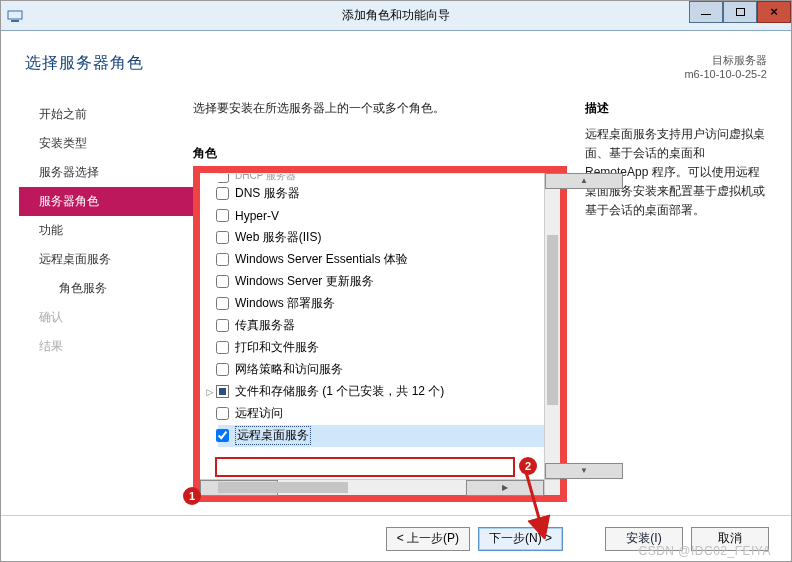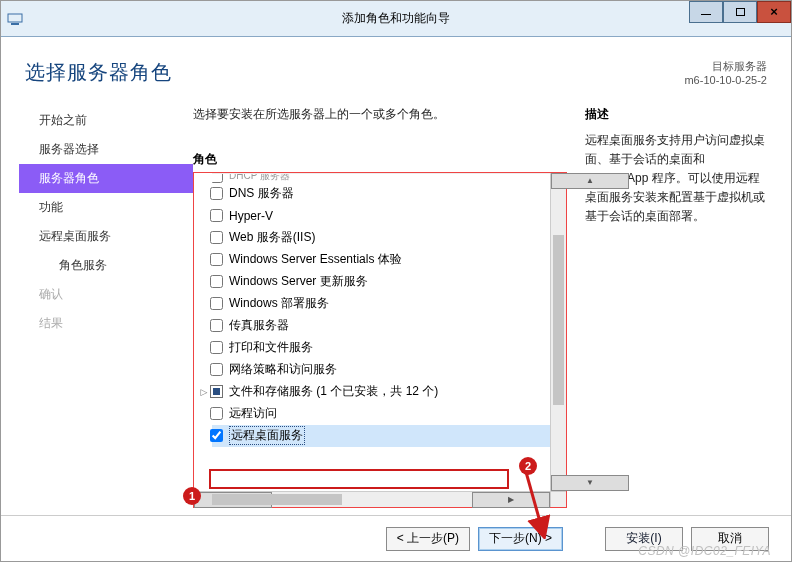--- a/index.html
+++ b/index.html
@@ -1,43 +1,43 @@
 <!DOCTYPE html>
 <html><head>
 <meta charset="utf-8">
 <style>
   * { box-sizing: border-box; }
   html,body { margin:0; padding:0; font-family: "Microsoft YaHei", "Segoe UI", sans-serif; background:#fff; }
   body { width:792px; height:562px; position:relative; overflow:hidden; border:1px solid #999;}
   
-  .titlebar { height:36px; background:#e4eff8; border-bottom:1px solid #89a8c5; display:flex; align-items:center; position:relative; }
+  .titlebar { height:30px; background:#e4eff8; border-bottom:1px solid #89a8c5; display:flex; align-items:center; position:relative; }
   .titlebar .app-icon { width:16px; height:16px; margin-left:6px; }
   .titlebar .title { position:absolute; left:0; right:0; text-align:center; font-size:12px; color:#000; }
   .winbtns { position:absolute; right:0; top:0; display:flex; }
   .winbtn { width:34px; height:22px; background:#c7d7e7; border:1px solid #4a6f8f; display:flex; align-items:center; justify-content:center; font-size:10px; }
   .winbtn.close { background:#c9513e; border-color:#8b2f22; }
   .winbtn.minimize span { width:10px; height:1px; background:#000; display:block; margin-top:4px;}
   .winbtn.maximize span { width:9px; height:8px; border:1px solid #000; display:block; }
   .winbtn.close span { font-size:13px; font-weight:bold; color:#000; margin-top:-2px;}
   
   .page-head { padding:16px 24px 0 24px; display:flex; justify-content:space-between; align-items:flex-start;}
-  .page-head h1 { font-size:20px; font-weight:400; color:#16457e; margin:6px 0 0 0; letter-spacing:1px;}
+  .page-head h1 { font-size:16px; font-weight:400; color:#16457e; margin:6px 0 0 0; letter-spacing:1px;}
   .server-meta { text-align:right; font-size:11px; color:#555; line-height:1.3; margin-top:6px;}
   
   .body { display:flex; padding:18px 24px 0 18px; }
   .nav { width:174px; font-size:12px; }
   .nav-item { padding:6px 8px 6px 20px; color:#333; cursor:default; }
   .nav-item.indent { padding-left:40px; }
-  .nav-item.active { background:#8b5cf6; color:#fff; }
+  .nav-item.active { background:#be185d; color:#fff; }
   .nav-item.disabled { color:#aaa; }
   .main { flex:1; display:flex; }
   .col-roles { flex:1; min-width:0; }
   .intro { font-size:12px; color:#222; margin-bottom:28px; }
   .section-label { font-size:12px; font-weight:700; color:#000; margin-bottom:4px; }
-  .listbox-wrap { position:relative; border:1px solid #ef4444; height:336px; background:#fff; }
+  .listbox-wrap { position:relative; border:7px solid #ef4444; height:336px; background:#fff; }
   .listbox { position:absolute; left:0; top:0; right:16px; bottom:16px; overflow:hidden; padding:0 0 0 18px; }
   .role-row { display:flex; align-items:center; height:22px; font-size:12px; color:#000; white-space:nowrap; }
   .role-row .expander { width:12px; display:inline-block; text-align:center; color:#777; font-size:9px; margin-left:-14px;}
   .role-row input[type=checkbox] { margin:0 6px 0 0; width:13px; height:13px;}
   .cb-mixed { width:13px; height:13px; border:1px solid #707070; display:inline-block; margin:0 6px 0 0; position:relative; background:#fff;}
   .cb-mixed::after { content:""; position:absolute; left:2px; top:2px; right:2px; bottom:2px; background:#2b4f82; }
   .role-row.selected { background:#d0e6fb; }
   .role-row.selected .txt { border:1px dotted #2b4f82; padding:0 1px;}
   .role-row.cut { position:relative; border-top:1px solid #eee; color:#999;}
   .redbox { position:absolute; border:2px solid #cc1b1b; pointer-events:none; }
@@ -53,21 +53,21 @@
   .col-desc { width:182px; margin-left:18px; }
   .desc-text { font-size:12px; line-height:1.6; color:#222; }
   
   .footer { position:absolute; left:0; right:0; bottom:0; height:46px; border-top:1px solid #ccc; display:flex; align-items:center; justify-content:flex-end; padding:0 22px; gap:8px; background:#fff;}
   .btn { min-width:78px; height:24px; font-size:12px; border:1px solid #8a8a8a; background:#f5f5f5; padding:0 10px; cursor:default;}
   .btn.primary { background:#e7f1fb; border:1px solid #5a94cf; box-shadow:0 0 0 1px #a9ceee inset;}
   .btn.disabled { color:#0f172a; }
   
   .badge { position:absolute; width:18px; height:18px; border-radius:50%; background:#cc1b1b; color:#fff; font-size:11px; font-weight:bold; display:flex; align-items:center; justify-content:center; z-index:30;}
   .arrow { position:absolute; z-index:29; }
-  .watermark { position:absolute; right:20px; bottom:3px; font-size:12px; color:silver; letter-spacing:0.5px; font-style:italic;}
+  .watermark { position:absolute; right:20px; bottom:3px; font-size:12px; color:silver; letter-spacing:0.5px; }
 </style>
 </head>
 <body>
 
 <div class="titlebar">
   <svg class="app-icon" viewBox="0 0 16 16">
       <rect x="1" y="3" width="14" height="8" fill="none" stroke="#3a6ea5"></rect>
       <rect x="4" y="12" width="8" height="2" fill="#3a6ea5"></rect>
     </svg>
   <div class="title">添加角色和功能向导</div>
@@ -89,20 +89,21 @@
   <div class="server-meta">
     <div>目标服务器</div>
     <div>m6-10-10-0-25-2</div>
   </div>
 </div>
 
 <div class="body">
 
   <div class="nav" id="nav">
       <div class="nav-item">开始之前</div>
+      <div class="nav-item">安装类型</div>
       <div class="nav-item">服务器选择</div>
       <div class="nav-item active">服务器角色</div>
       <div class="nav-item">功能</div>
       <div class="nav-item">远程桌面服务</div>
       <div class="nav-item indent">角色服务</div>
       <div class="nav-item disabled">确认</div>
       <div class="nav-item disabled">结果</div>
     </div>
 
   <div class="main">

